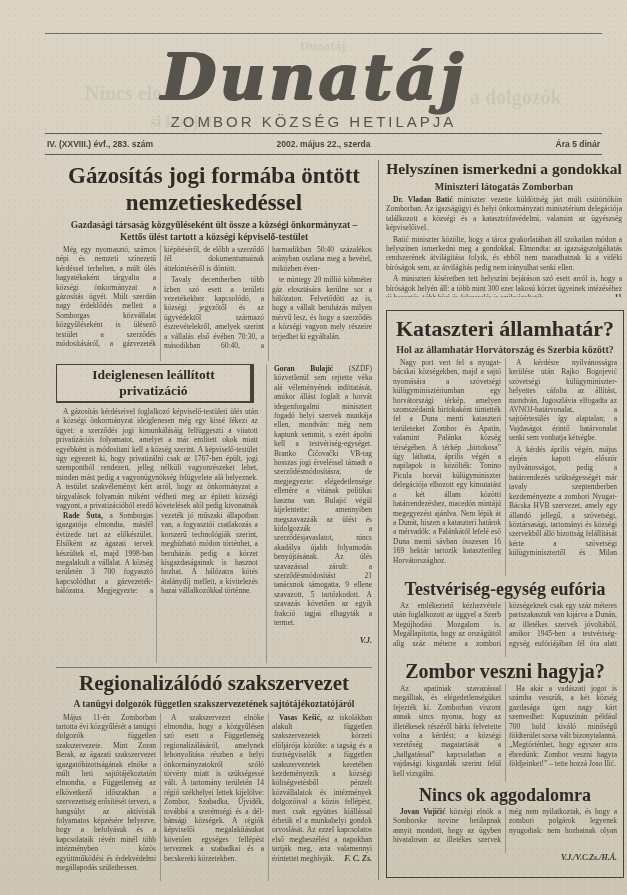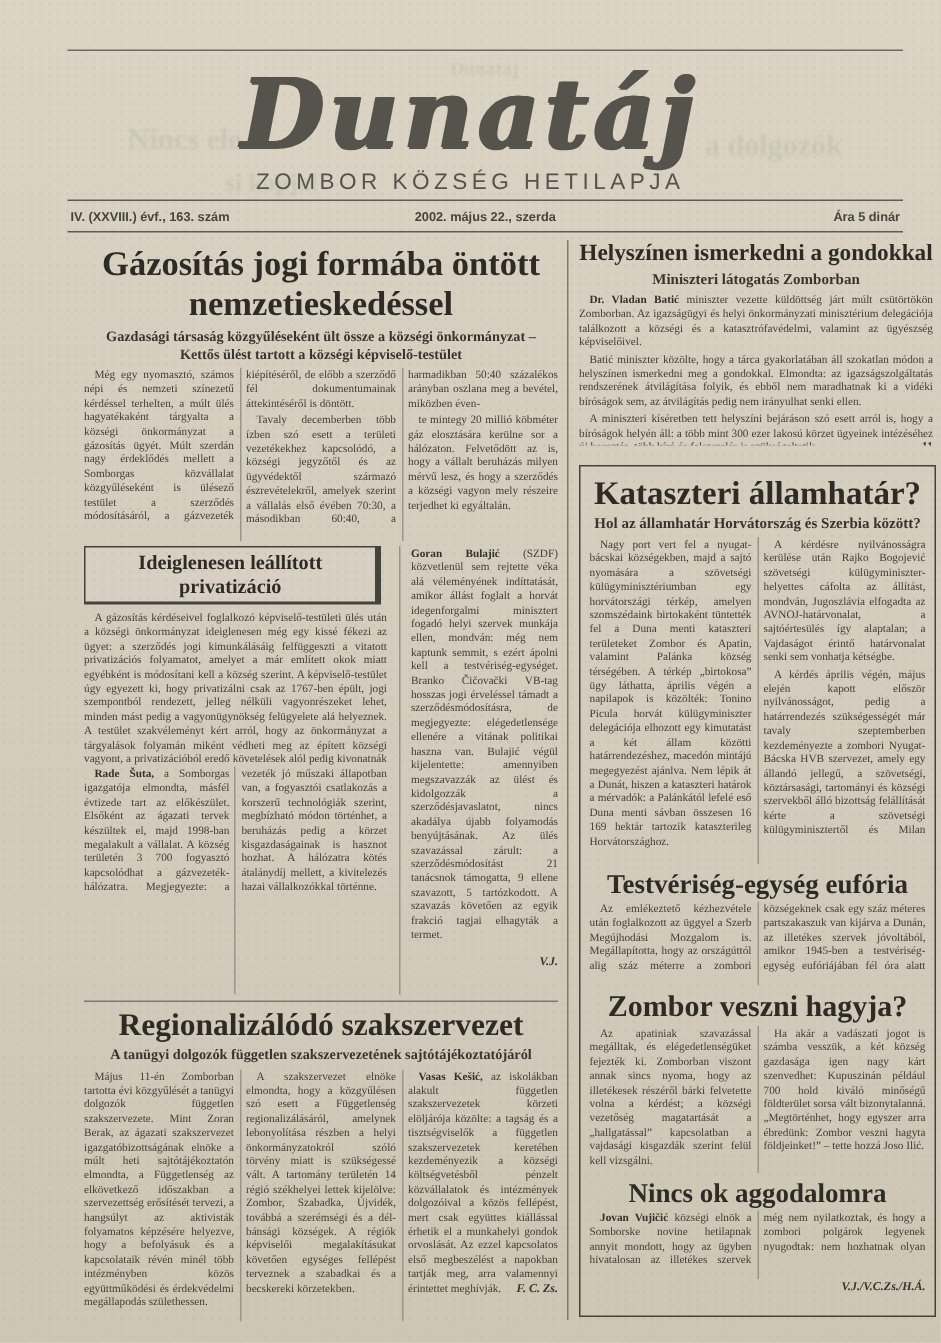--- a/index.html
+++ b/index.html
@@ -69,21 +69,21 @@
 
   <div class="ghost" style="left:300px;top:38px;font-size:13px;">Dunatáj</div>
   <div class="ghost" style="left:85px;top:82px;font-size:20px;">Nincs ele</div>
   <div class="ghost" style="left:470px;top:86px;font-size:20px;">a dolgozók</div>
   <div class="ghost" style="left:150px;top:112px;font-size:17px;">si kapja!</div>
 
   <div class="toprule"></div>
   <div class="logo">Dunatáj</div>
   <div class="subtitle">ZOMBOR KÖZSÉG HETILAPJA</div>
   <div class="dateline">
-    <span style="position:relative;z-index:1;">IV. (XXVIII.) évf., 163. szám</span>
+    <span style="position:relative;z-index:1;">IV. (XXVIII.) évf., 283. szám</span>
     <span class="mid">2002. május 22., szerda</span>
     <span style="position:relative;z-index:1;">Ára 5 dinár</span>
   </div>
 
   <div class="content">
     <div class="vdivider"></div>
 
     <div class="leftblock">
 
       <h1 class="h-main">Gázosítás jogi formába öntött nemzetieskedéssel</h1>

